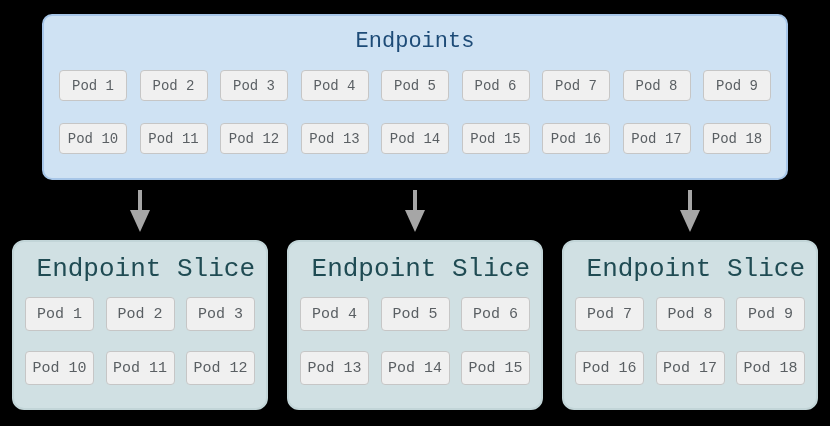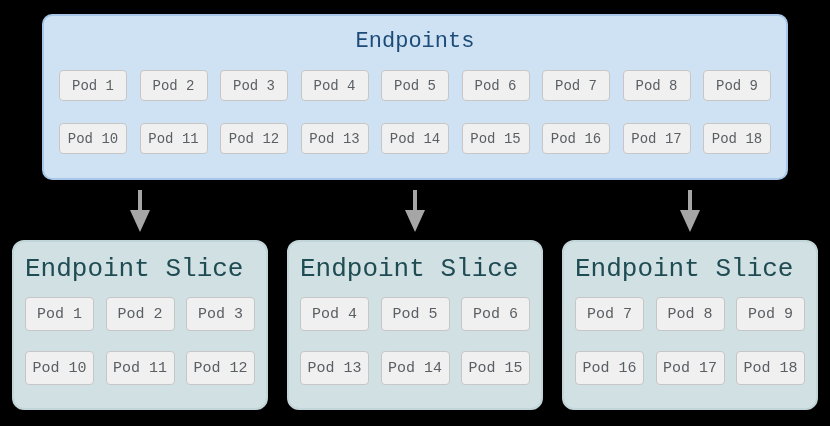--- a/index.html
+++ b/index.html
@@ -79,21 +79,21 @@
     box-sizing: border-box;
     background: var(--slice-fill, #d0e0e3);
     border: 2px solid var(--slice-border, #c2d5d8);
     border-radius: 12px;
     padding: 10px 11px 0;
   }
   .slice-left   { left: 12px; }
   .slice-middle { left: 287px; }
   .slice-right  { left: 562px; }
   .slice-title {
-    text-align: left;
+    text-align: right;
     color: var(--slice-title-color, #1f4b53);
     font-size: 26px;
     font-weight: 500;
     line-height: 34px;
   }
   .slice-box .pod-row { margin-top: 11px; }
   .slice-box .pod-row + .pod-row { margin-top: 20px; }
   .slice-box .pod { width: 69px; height: 34px; font-size: 15px; }
 </style>
 </head>

